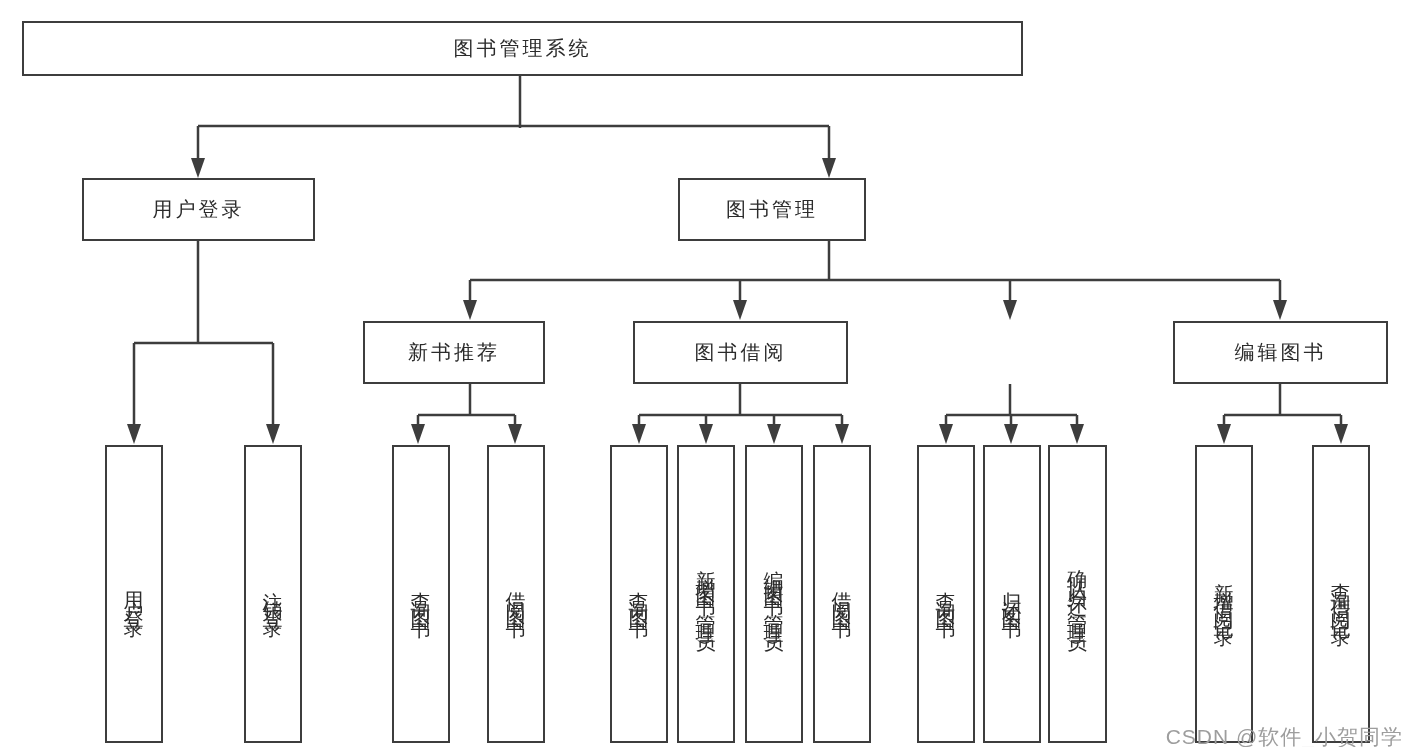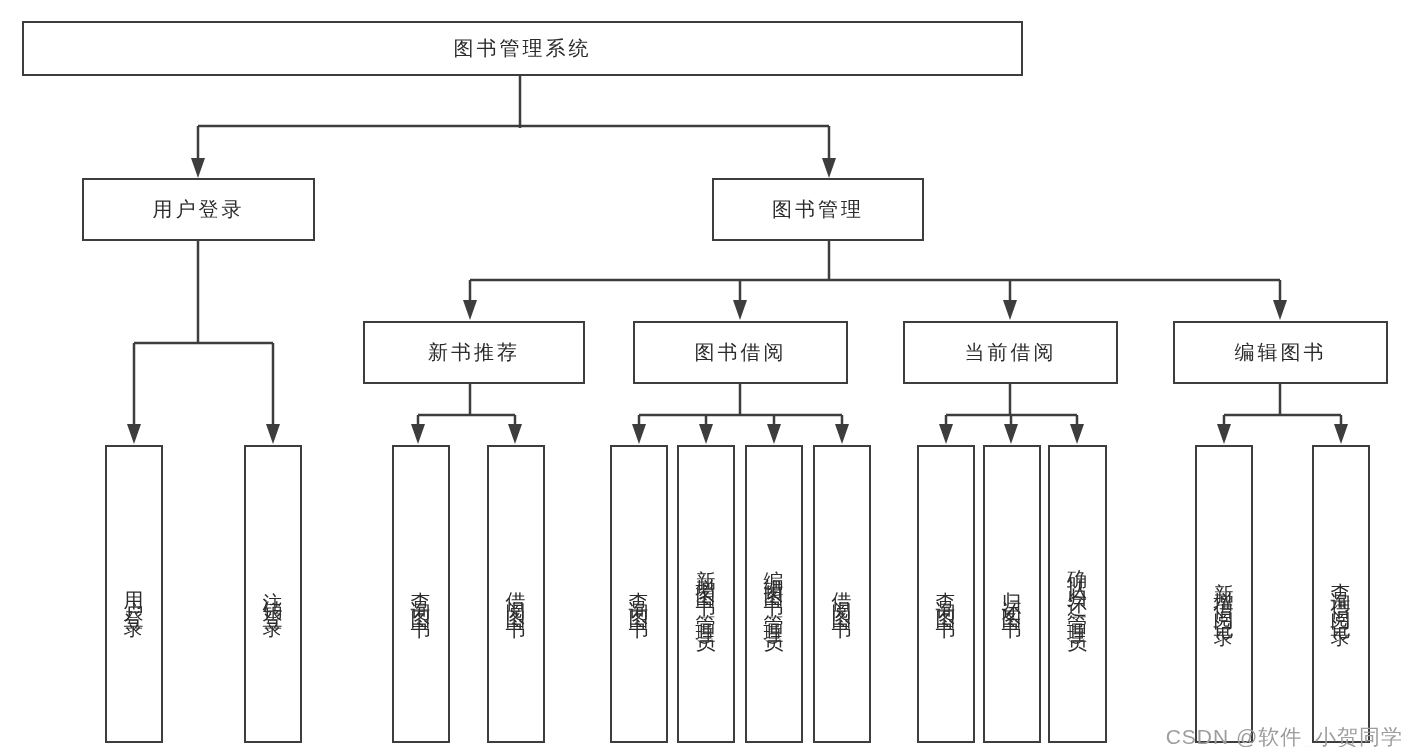--- a/index.html
+++ b/index.html
@@ -101,32 +101,29 @@
     </g>
   </svg>
 
   <div class="node h" style="left:22px; top:13px; width:1001px; height:55px;">
     <span class="lbl">图书管理系统</span>
   </div>
 
   <div class="node h" style="left:82px; top:170px; width:233px; height:63px;">
     <span class="lbl">用户登录</span>
   </div>
-  <div class="node h" style="left:712px; top:170px; width:212px; height:63px;">
+  <div class="node h" style="left:678px; top:170px; width:188px; height:63px;">
     <span class="lbl">图书管理</span>
   </div>
 
-  <div class="node h" style="left:363px; top:313px; width:222px; height:63px;">
+  <div class="node h" style="left:363px; top:313px; width:182px; height:63px;">
     <span class="lbl">新书推荐</span>
   </div>
   <div class="node h" style="left:633px; top:313px; width:215px; height:63px;">
     <span class="lbl">图书借阅</span>
-  </div>
-  <div class="node h" style="left:903px; top:313px; width:215px; height:63px;">
-    <span class="lbl">当前借阅</span>
   </div>
   <div class="node h" style="left:1173px; top:313px; width:215px; height:63px;">
     <span class="lbl">编辑图书</span>
   </div>
 
   <div class="node v" style="left:105px; top:437px; width:58px; height:298px;">
     <span class="lbl">用户登录</span>
   </div>
   <div class="node v" style="left:244px; top:437px; width:58px; height:298px;">
     <span class="lbl">注销登录</span>

